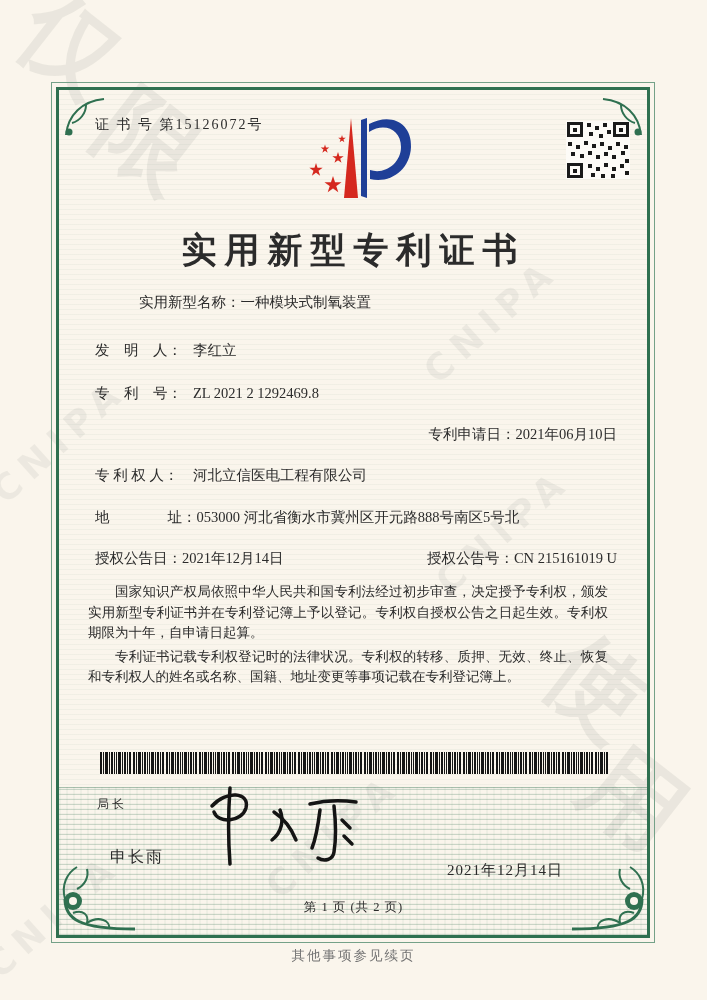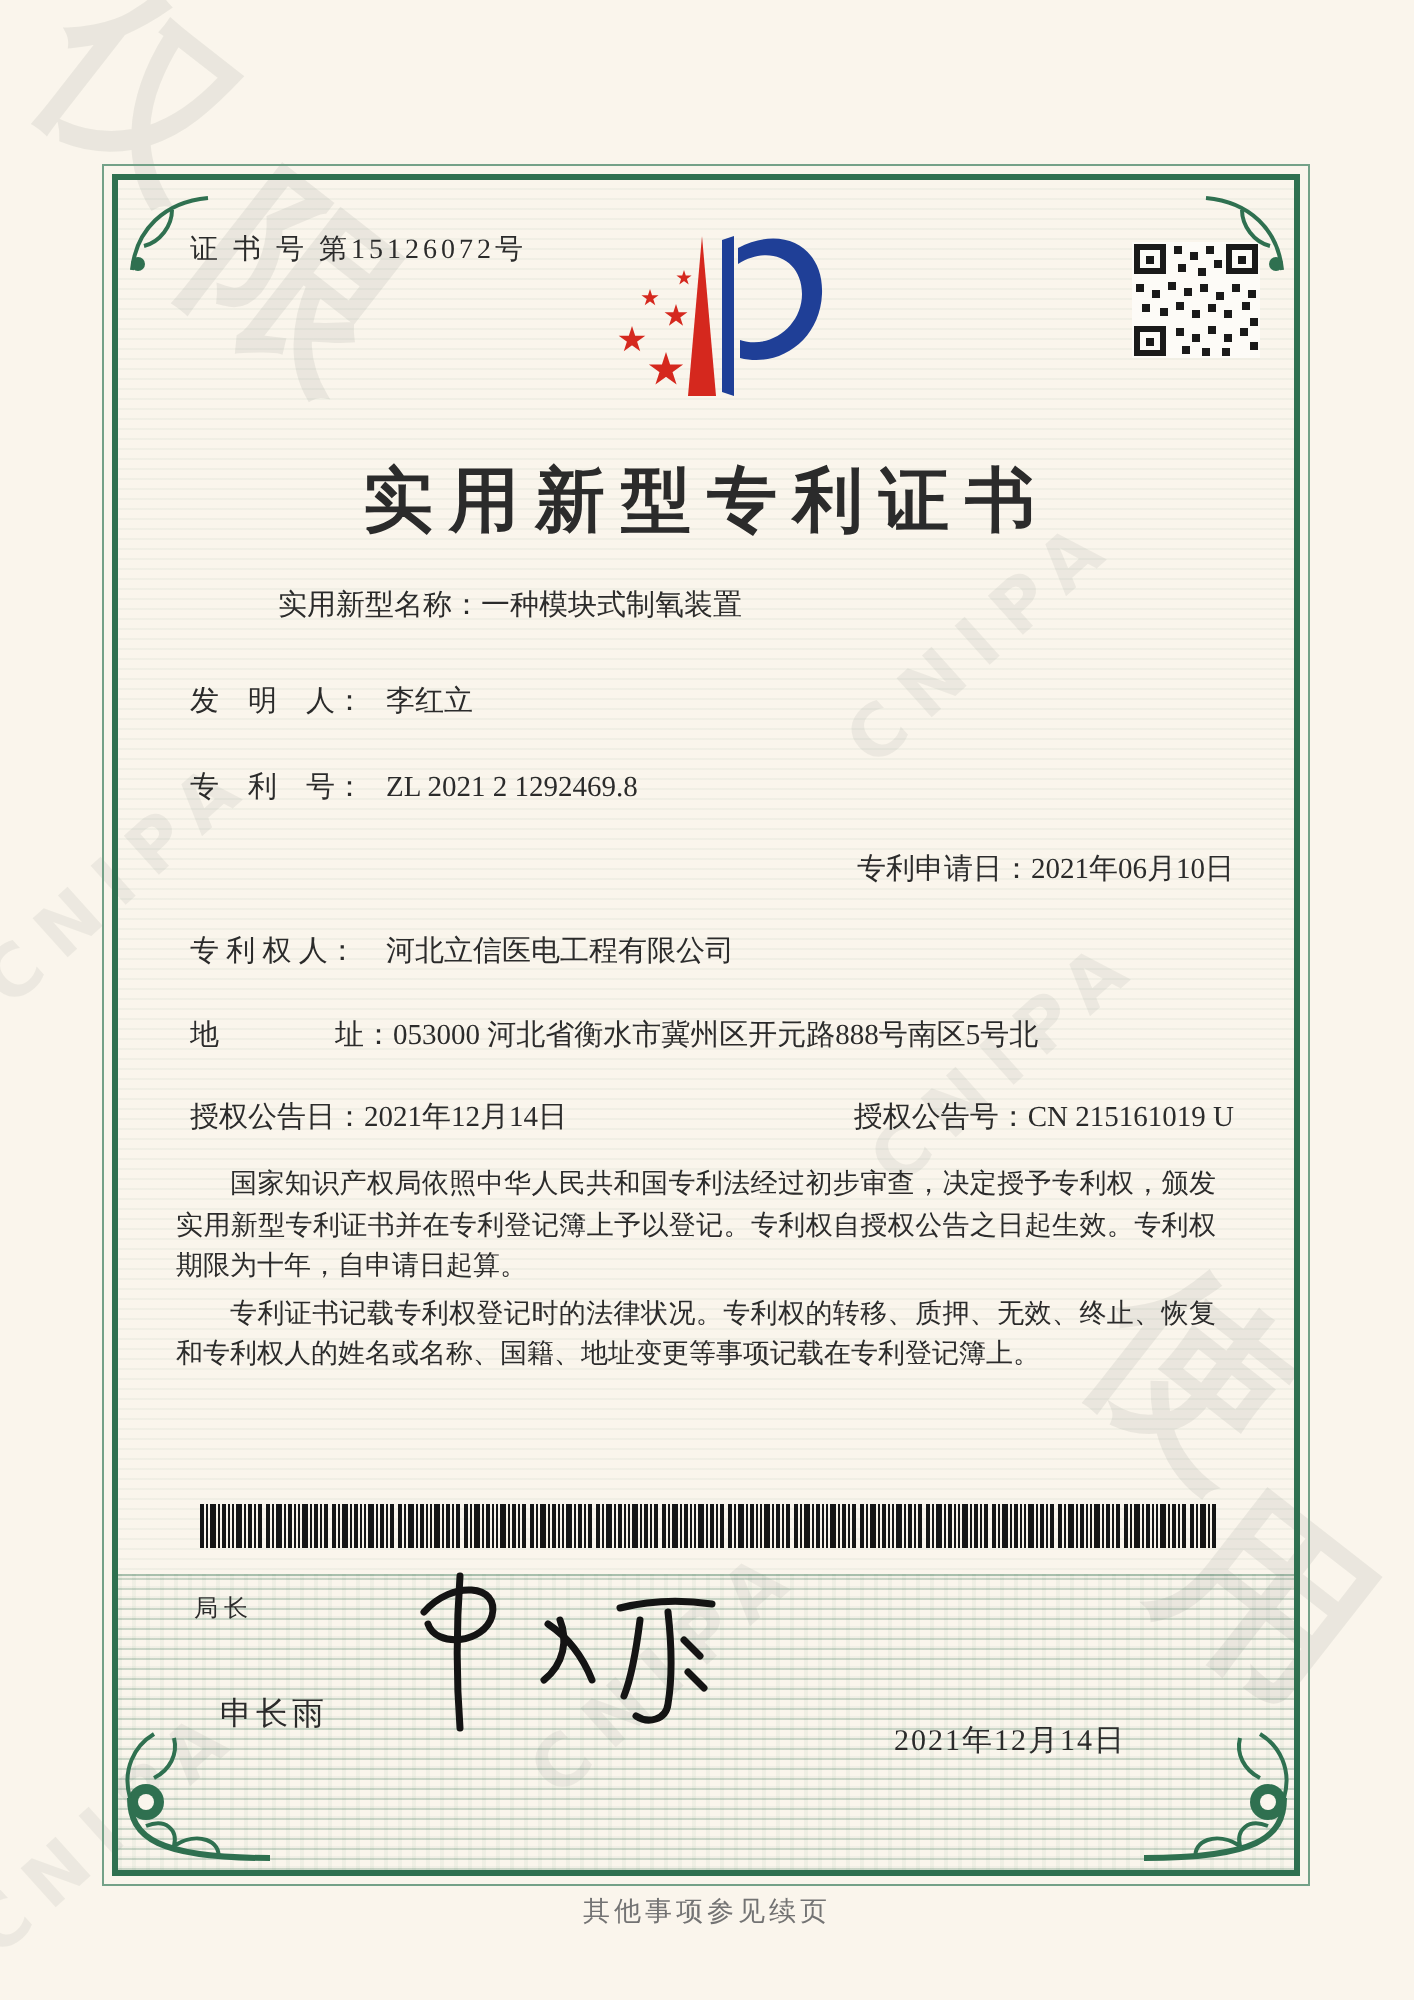--- a/index.html
+++ b/index.html
@@ -229,15 +229,16 @@
       <path d="M82,36 C94,44 100,54 104,64"></path>
       <path d="M118,28 C134,24 150,24 164,26"></path>
       <path d="M128,34 C126,50 124,62 120,72"></path>
       <path d="M142,30 C144,48 144,64 142,76 C141,84 132,86 126,82"></path>
       <path d="M150,44 L158,52"></path>
       <path d="M152,60 L160,68"></path>
     </g>
   </svg>
 
   <div class="abs issue-date">2021年12月14日</div>
+  <div class="abs page-info">第 1 页 (共 2 页)</div>
   <div class="abs footer-note">其他事项参见续页</div>
 
 </div>
 
 </body></html>

